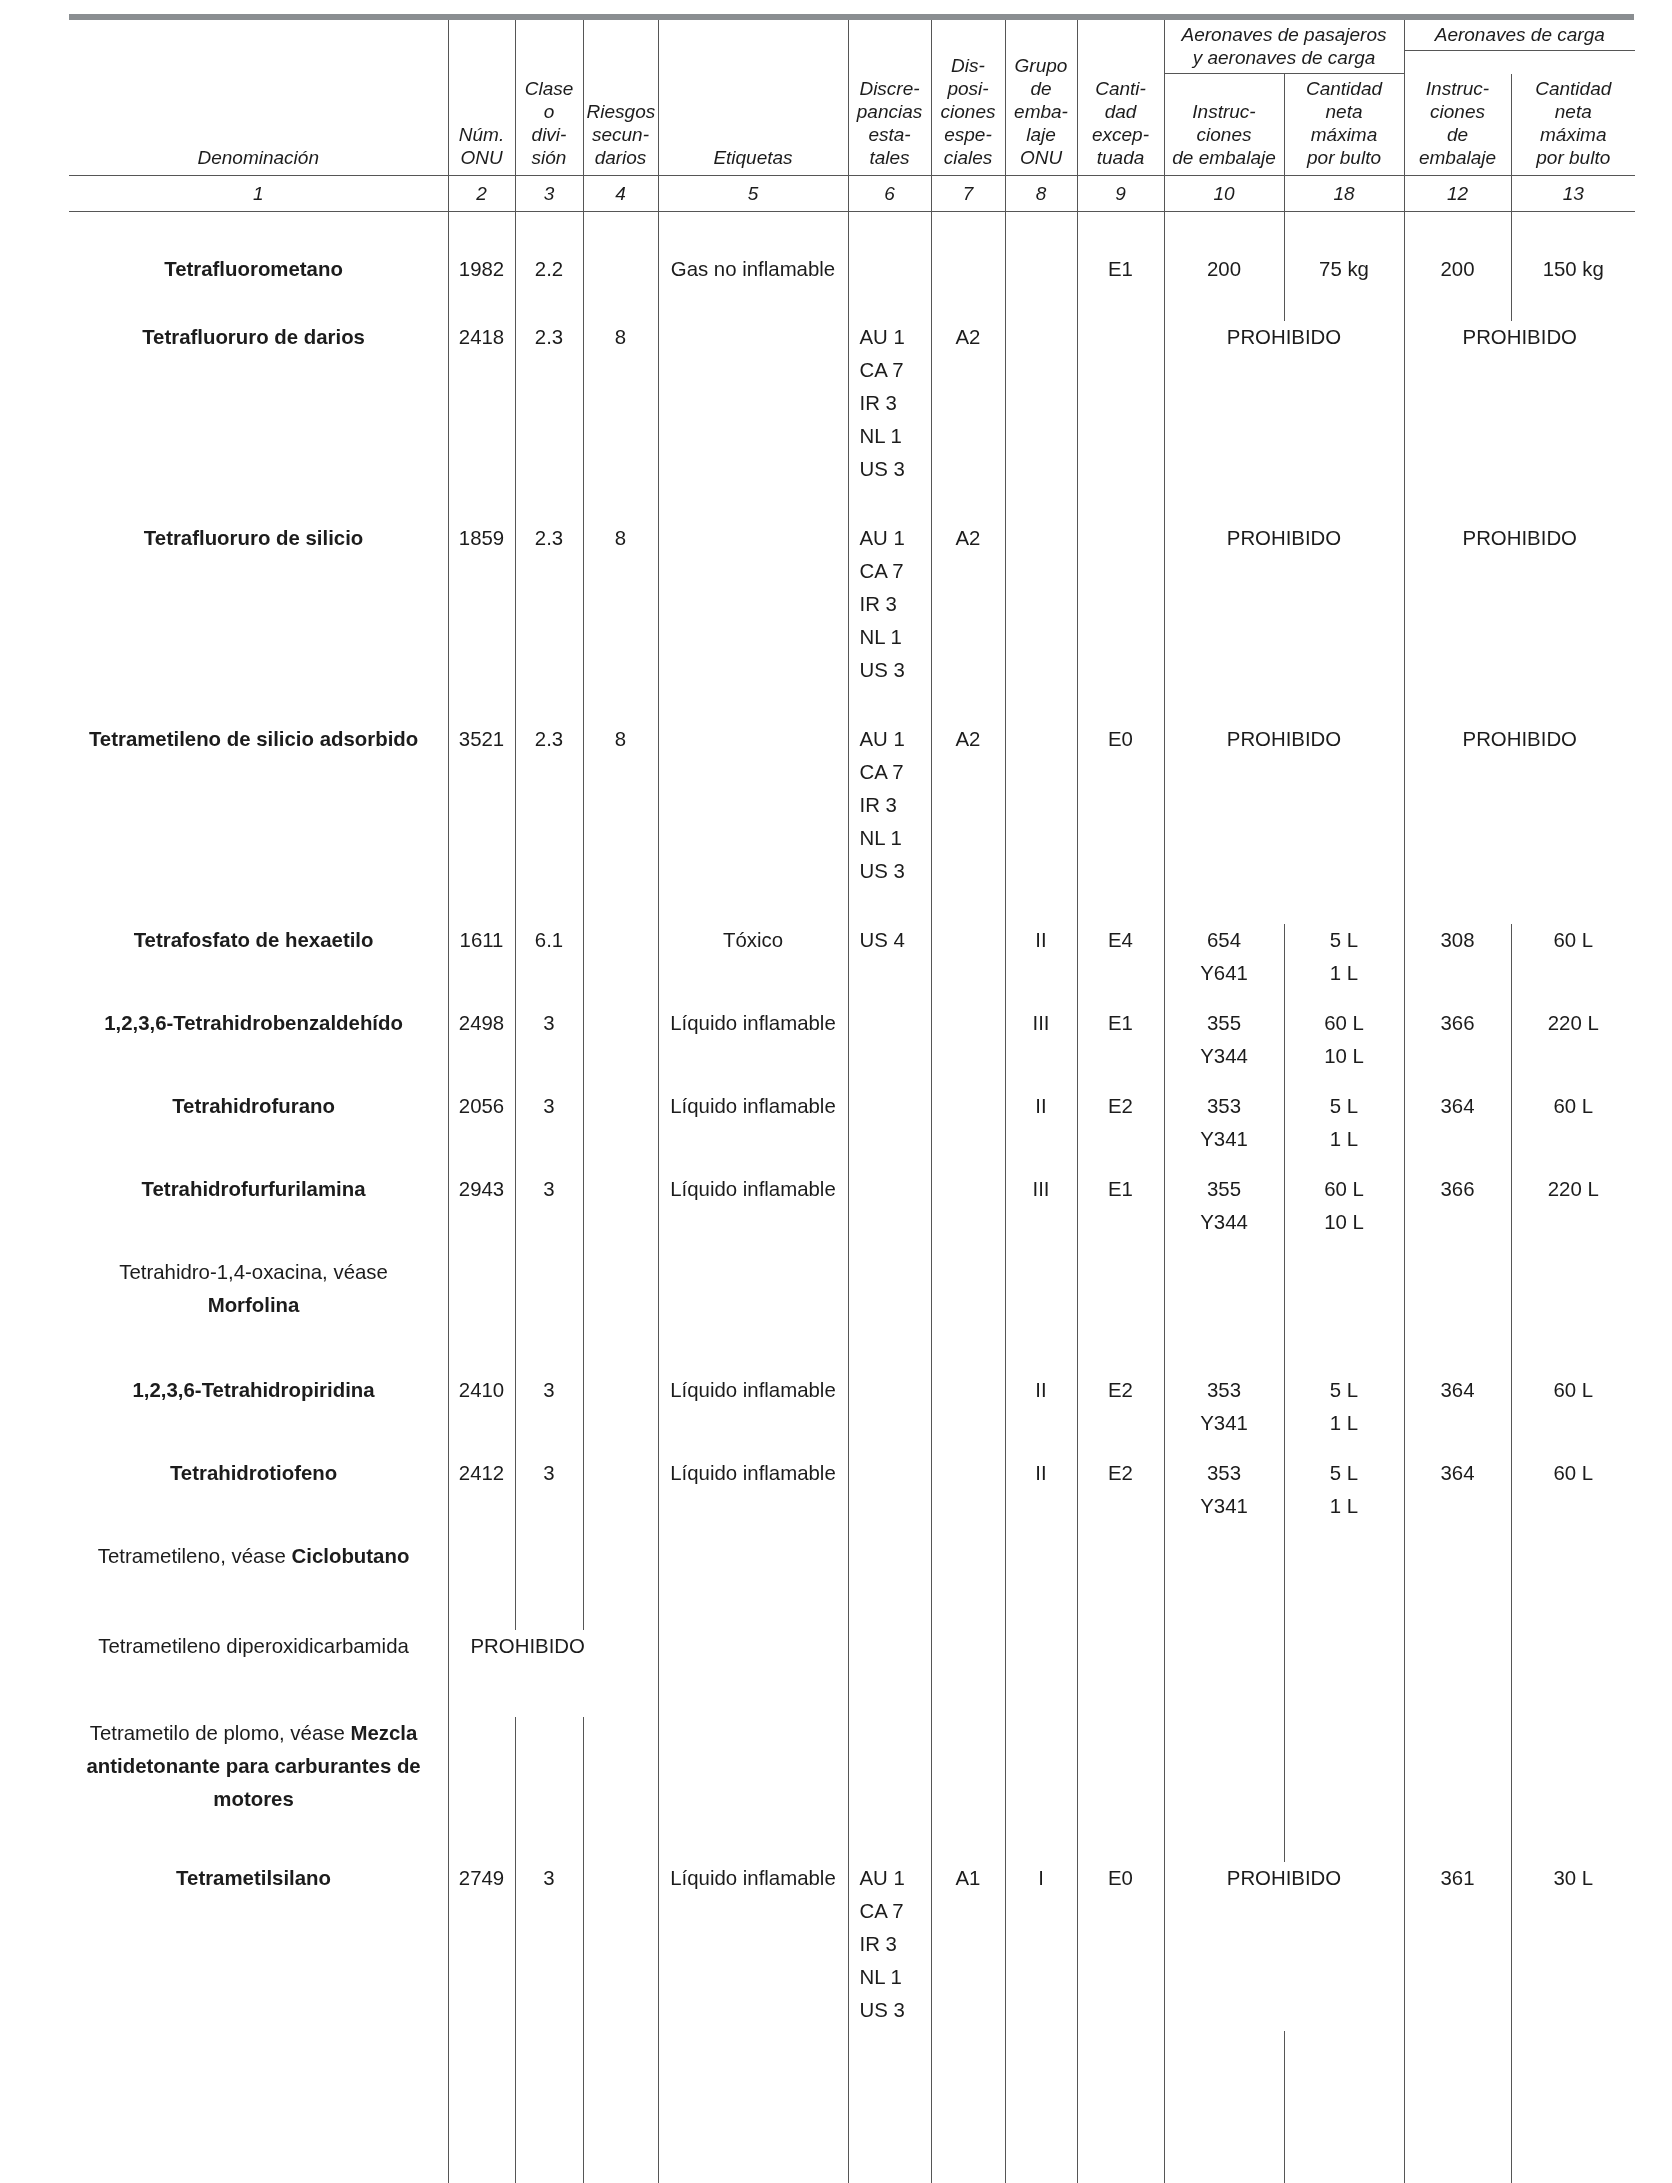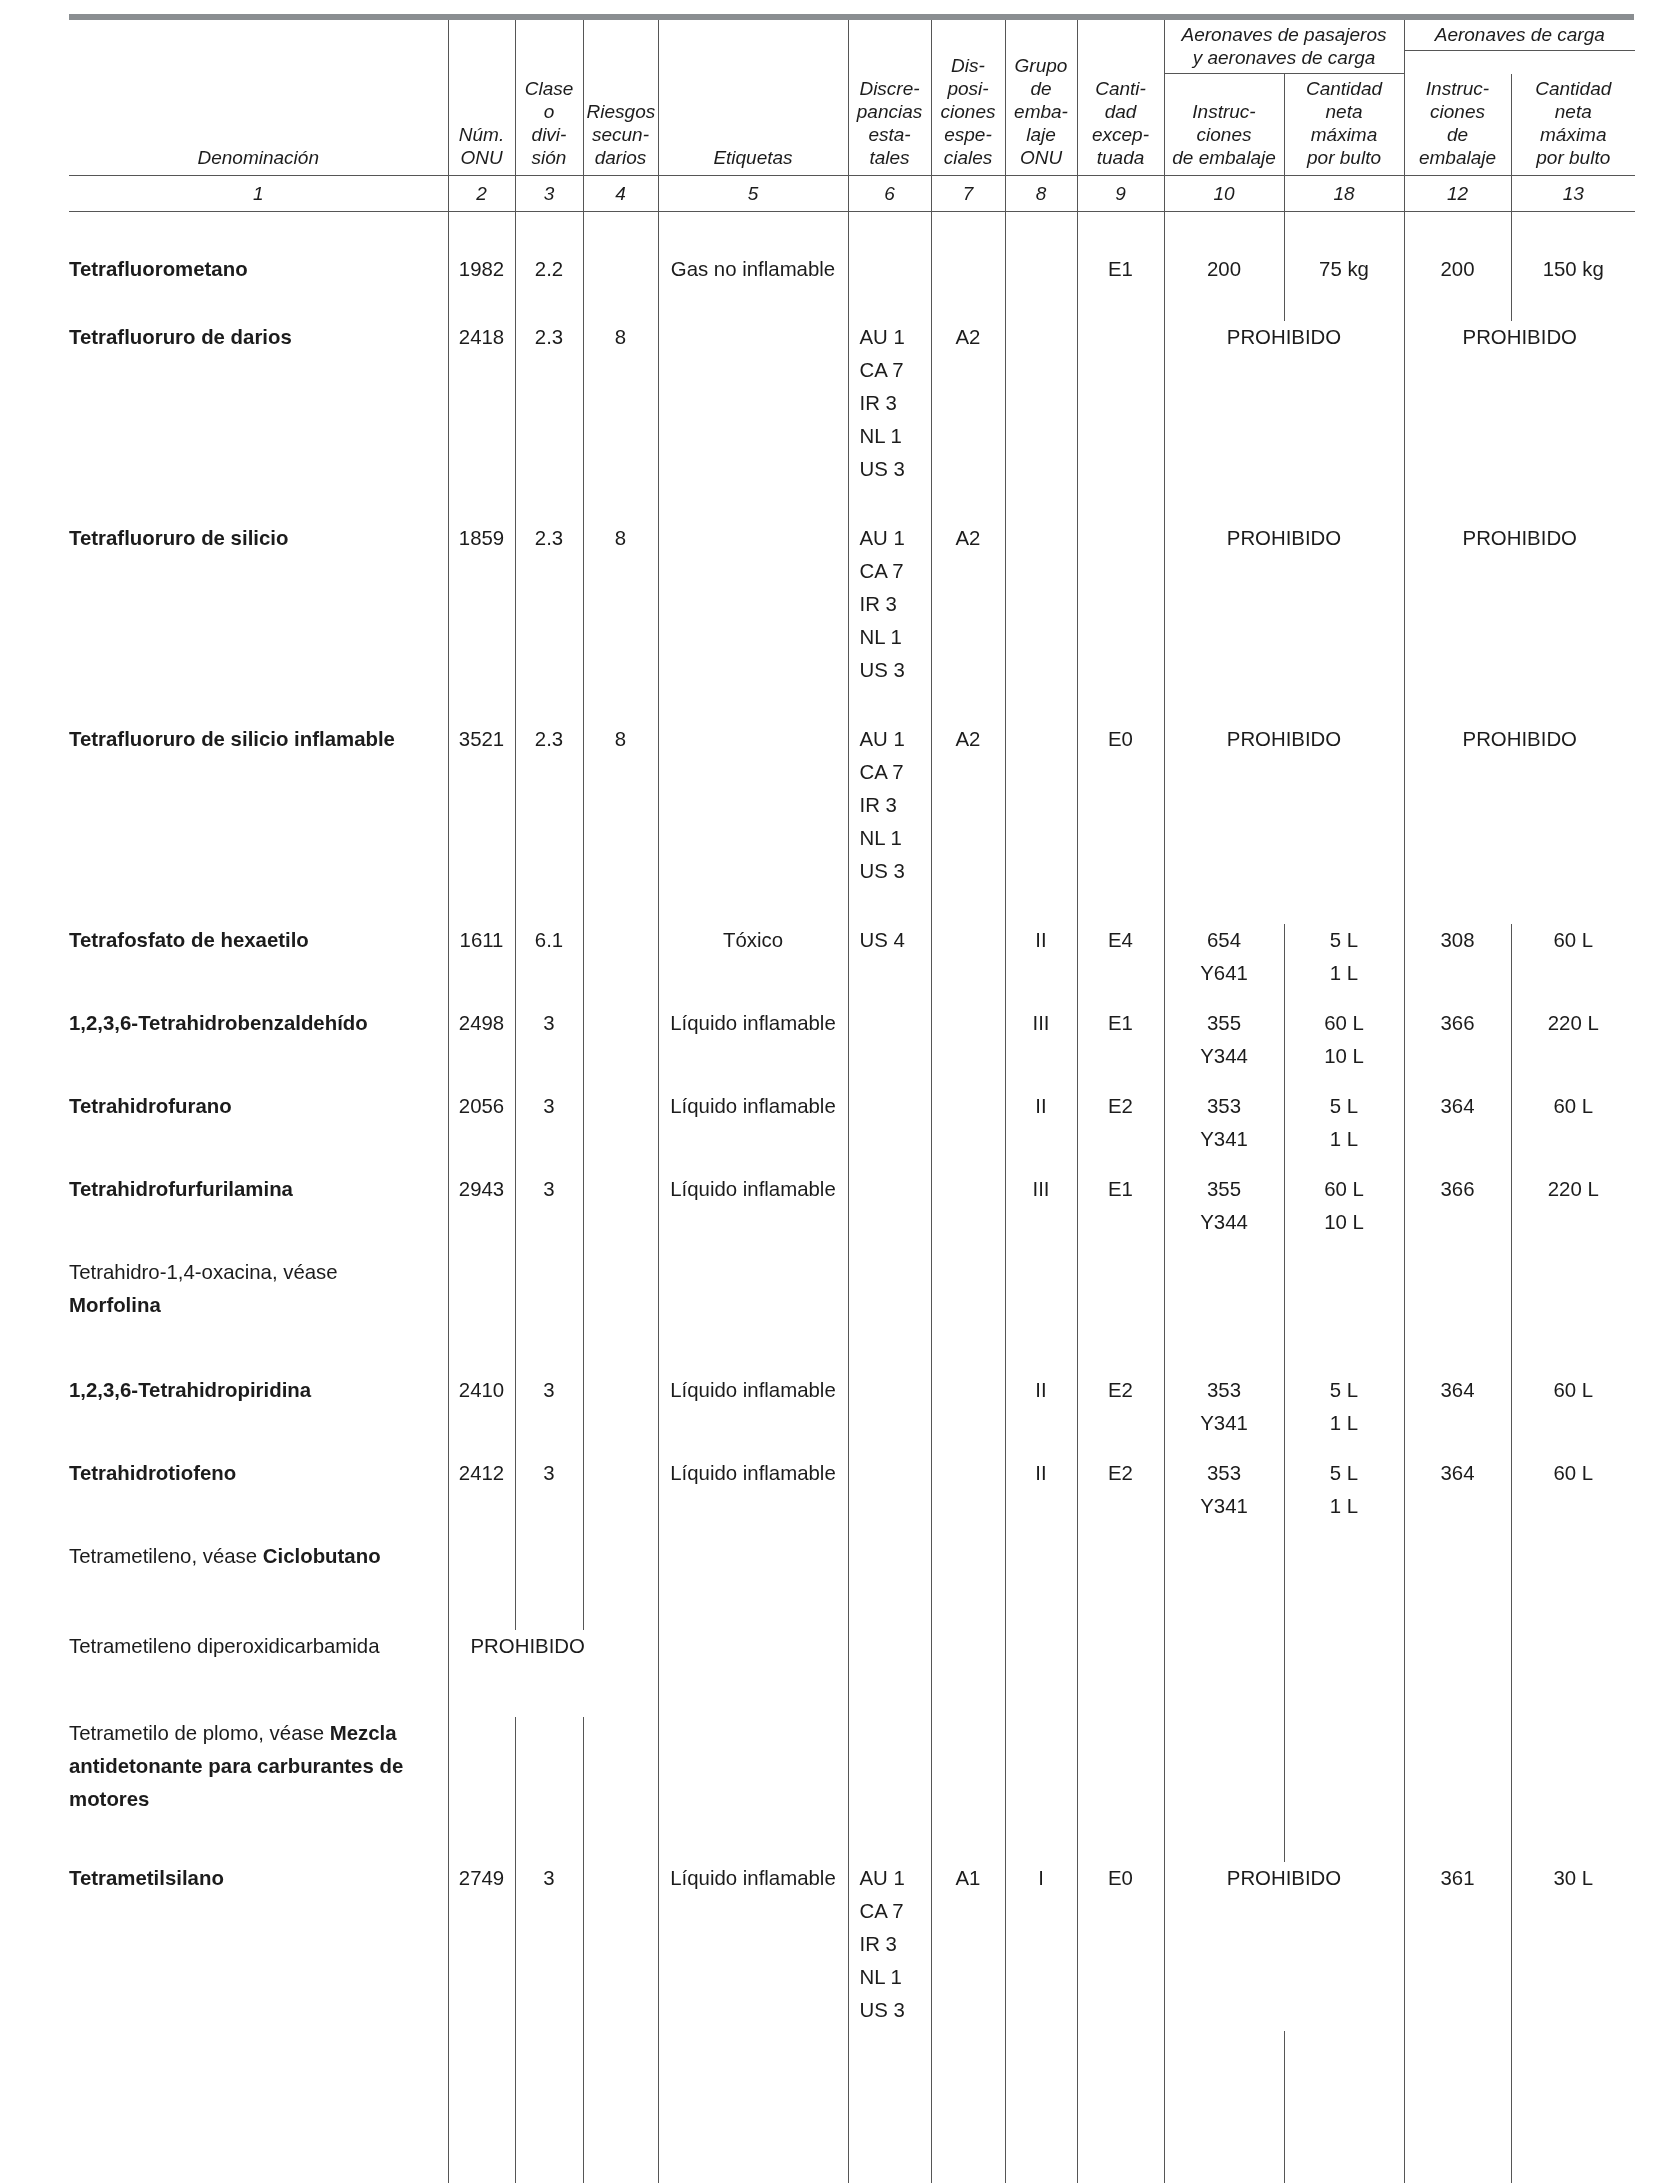--- a/index.html
+++ b/index.html
@@ -39,21 +39,21 @@
   .pre{white-space:pre-line}
 
   tr.nums th{
     border-top:1.6px solid var(--line);
     border-bottom:1.6px solid var(--line);
     height:36px;vertical-align:middle;text-align:center;
     font-style:italic;font-size:19px;padding:3.1px 0;
   }
 
   tbody td{font-size:20.4px;line-height:33px;padding:0 3.1px}
-  td.c1{text-align:left;padding-left:0;padding-right:9.4px;border-left:none}
+  td.c1{text-align:center;padding-left:0;padding-right:9.4px;border-left:none}
   td.cc{text-align:center}
   td.cl{text-align:left;padding-left:11px}
   td.c-prohib-l{text-align:left;padding-left:22px}
   .bold{font-weight:bold}
 
   tr.first td{padding-top:41px}
   tr.sz-a{height:110px}
   tr.sz-b{height:201px}
   tr.sz-c{height:83px}
   tr.sz-d{height:118px}
@@ -201,21 +201,21 @@
 IR 3
 NL 1
 US 3</td>
           <td class="cc">A2</td>
           <td class="cc"></td>
           <td class="cc"></td>
           <td class="cc" colspan="2">PROHIBIDO</td>
           <td class="cc" colspan="2">PROHIBIDO</td>
         </tr>
         <tr class="sz-b">
-          <td class="c1"><span class="bold">Tetrafluoruro de silicio inflamable</span></td>
+          <td class="c1"><span class="bold">Tetrametileno de silicio adsorbido</span></td>
           <td class="cc">3521</td>
           <td class="cc">2.3</td>
           <td class="cc">8</td>
           <td class="cc"></td>
           <td class="cl pre">AU 1
 CA 7
 IR 3
 NL 1
 US 3</td>
           <td class="cc">A2</td>

